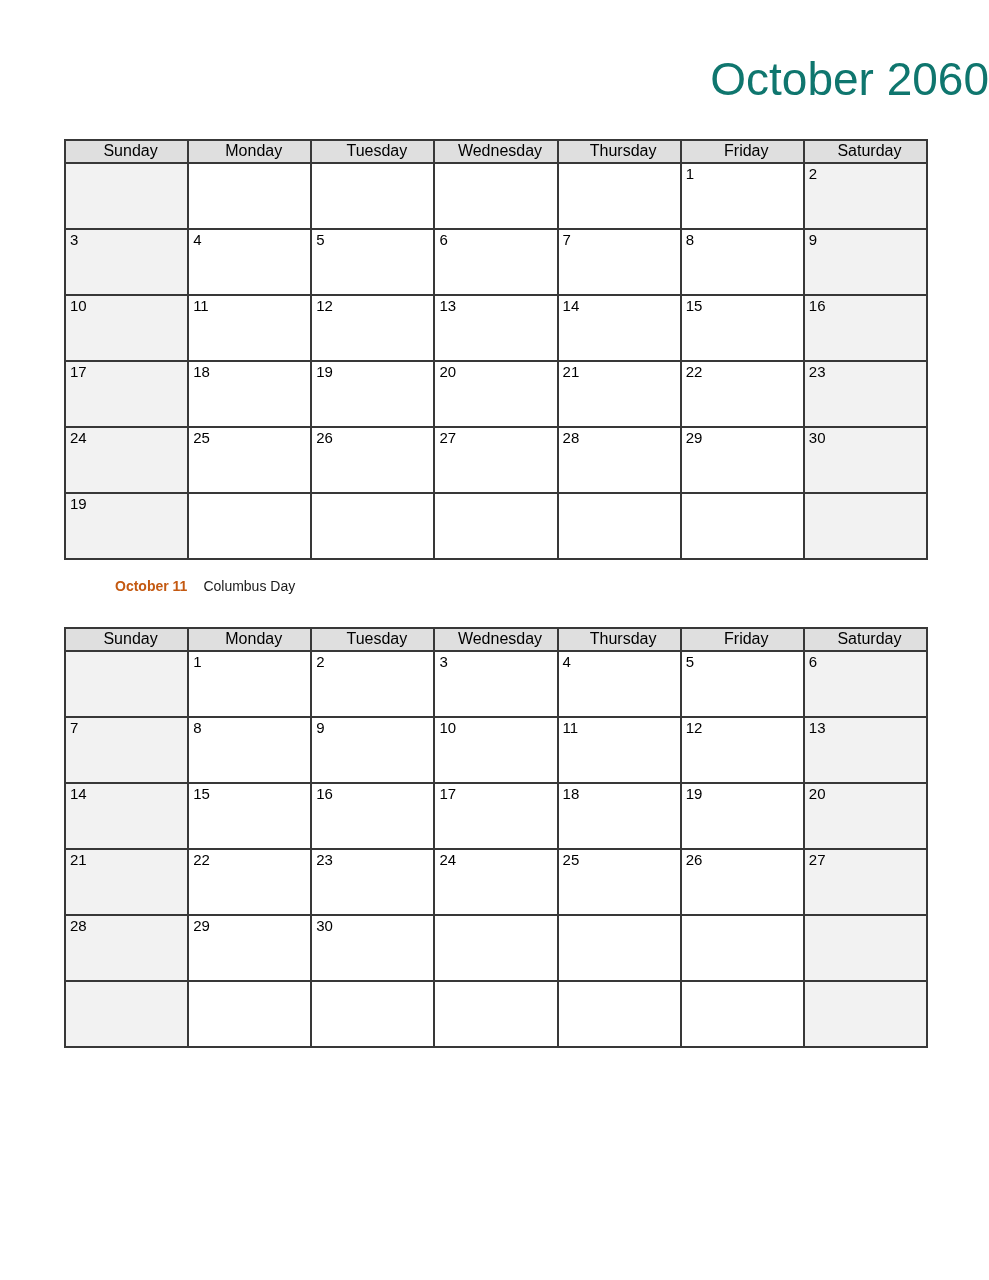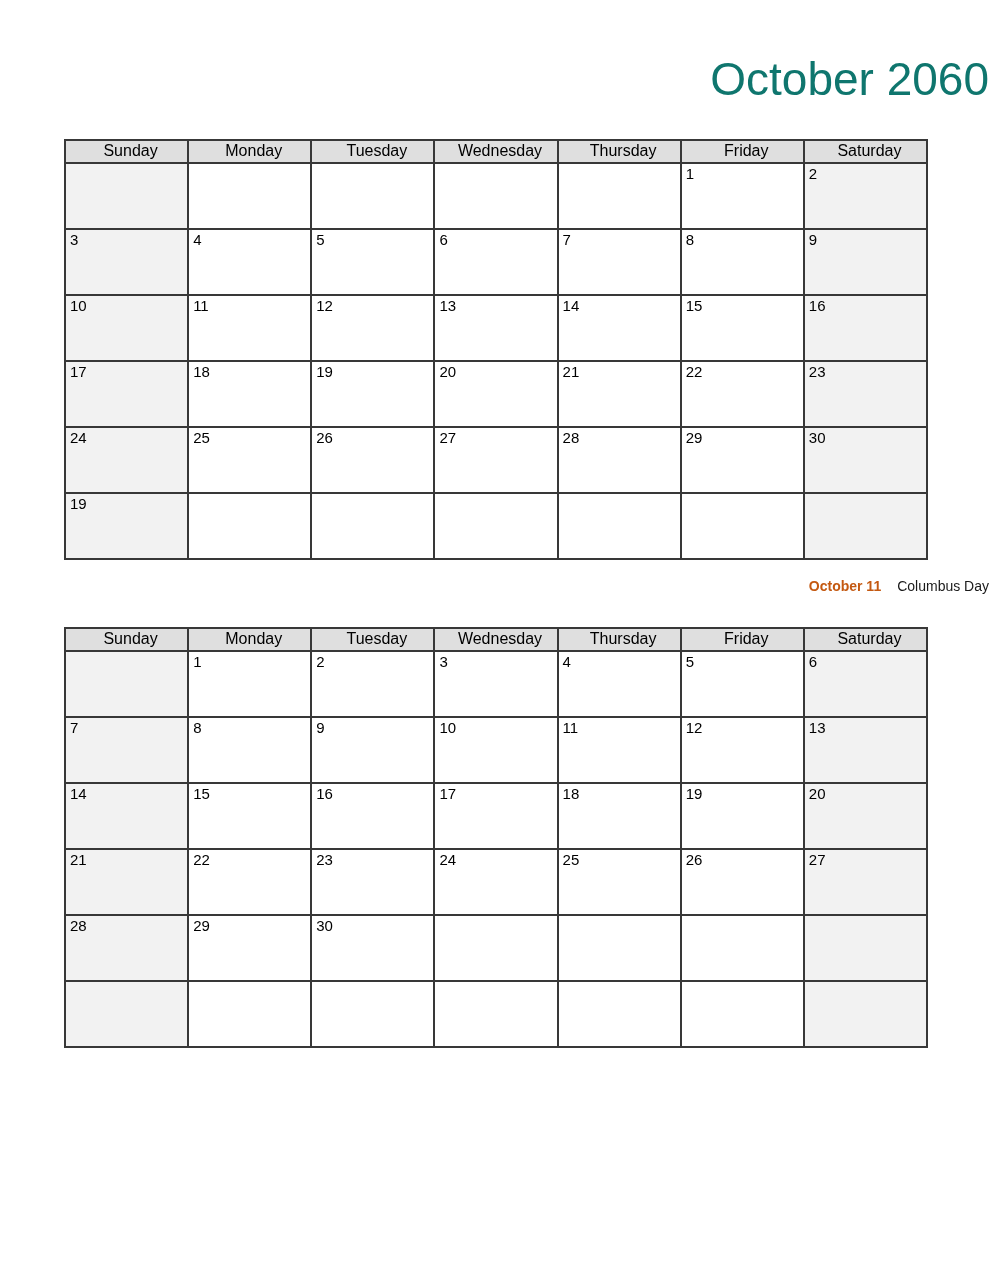--- a/index.html
+++ b/index.html
@@ -52,21 +52,21 @@
     text-align:left;
     font-size:15px;
     color:#000;
   }
   table.cal td.weekend{background:var(--weekend-bg);}
   .notes{
     font-size:14px;
     line-height:19px;
     color:#1a1a1a;
   }
-  .notes-oct{margin:17px 0 4px 115px;text-align:right;}
+  .notes-oct{margin:17px 0 4px 115px;}
   .hol-date{color:var(--accent-orange);font-weight:bold;}
   .hol-name{margin-left:16px;color:#1a1a1a;}
   .note-group + .note-group{margin-left:60px;}
   .month-nov .month-title{margin-top:27px;}
   .footer{
     display:flex;
     align-items:baseline;
     width:864px;
     margin:23px 0 0 64px;
     font-size:14px;

